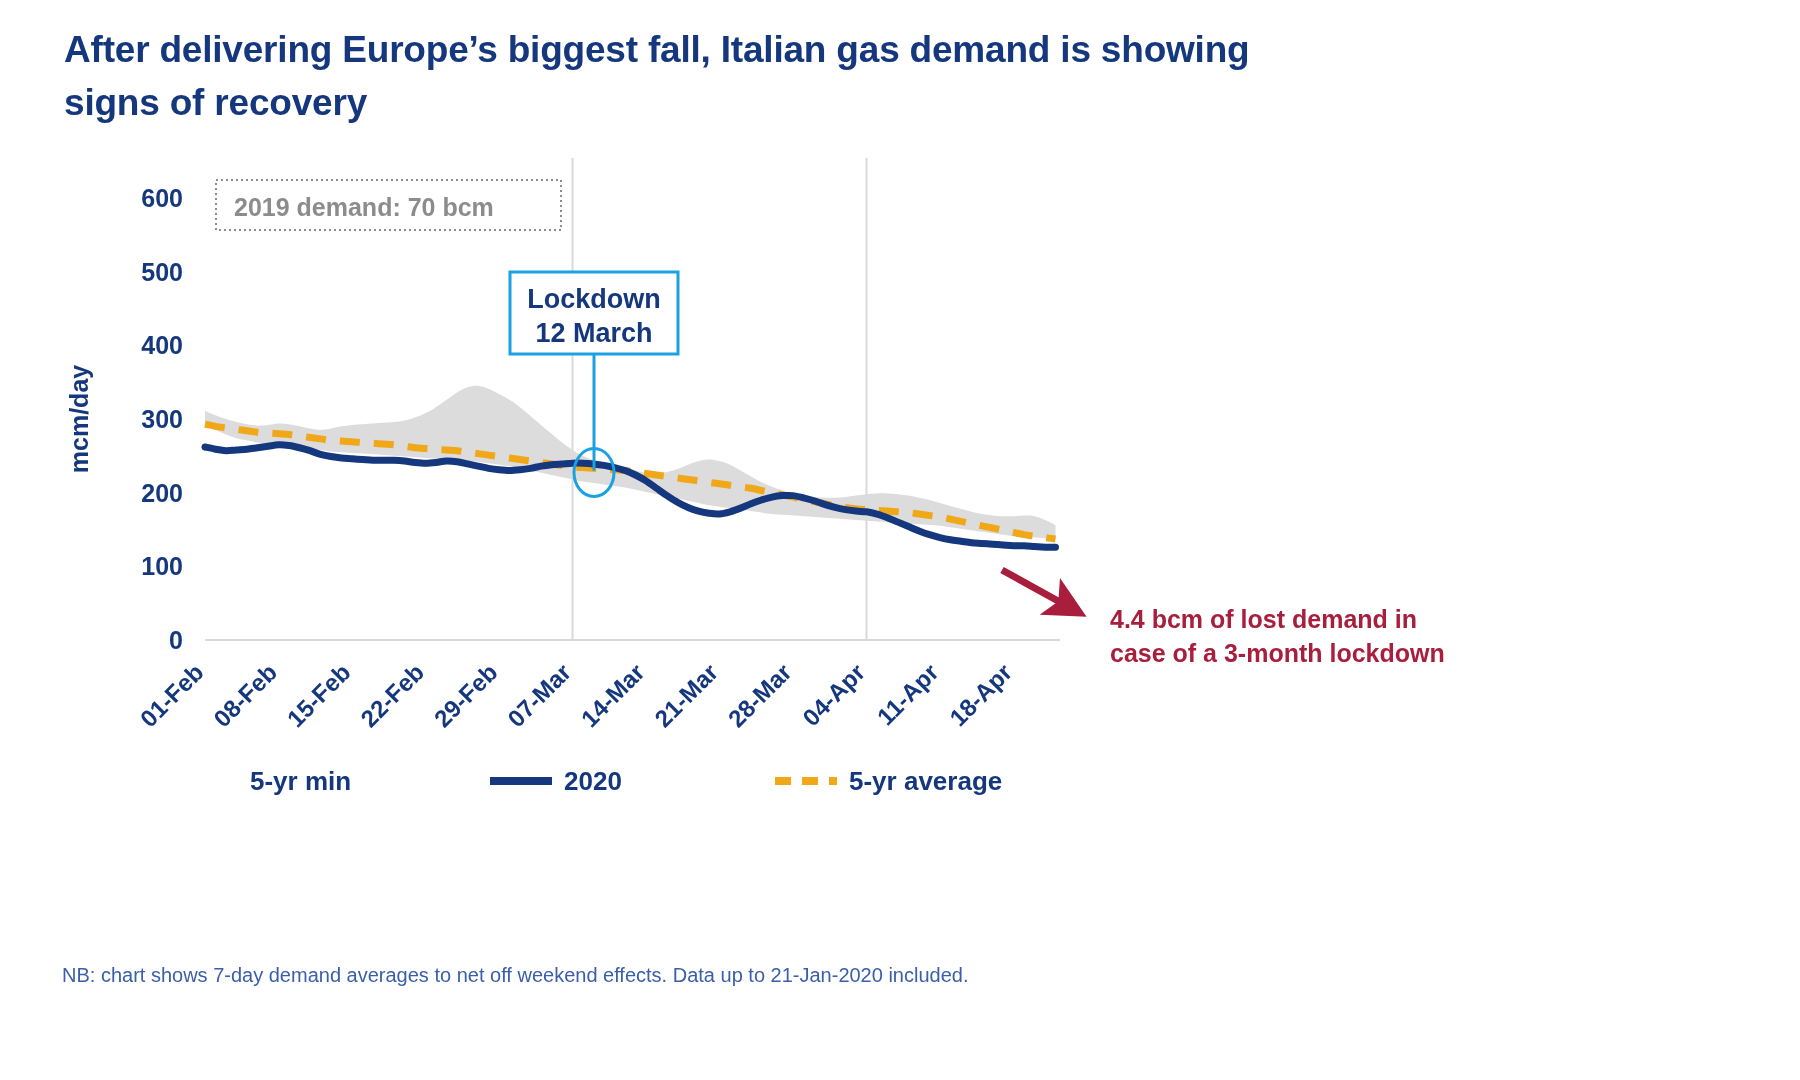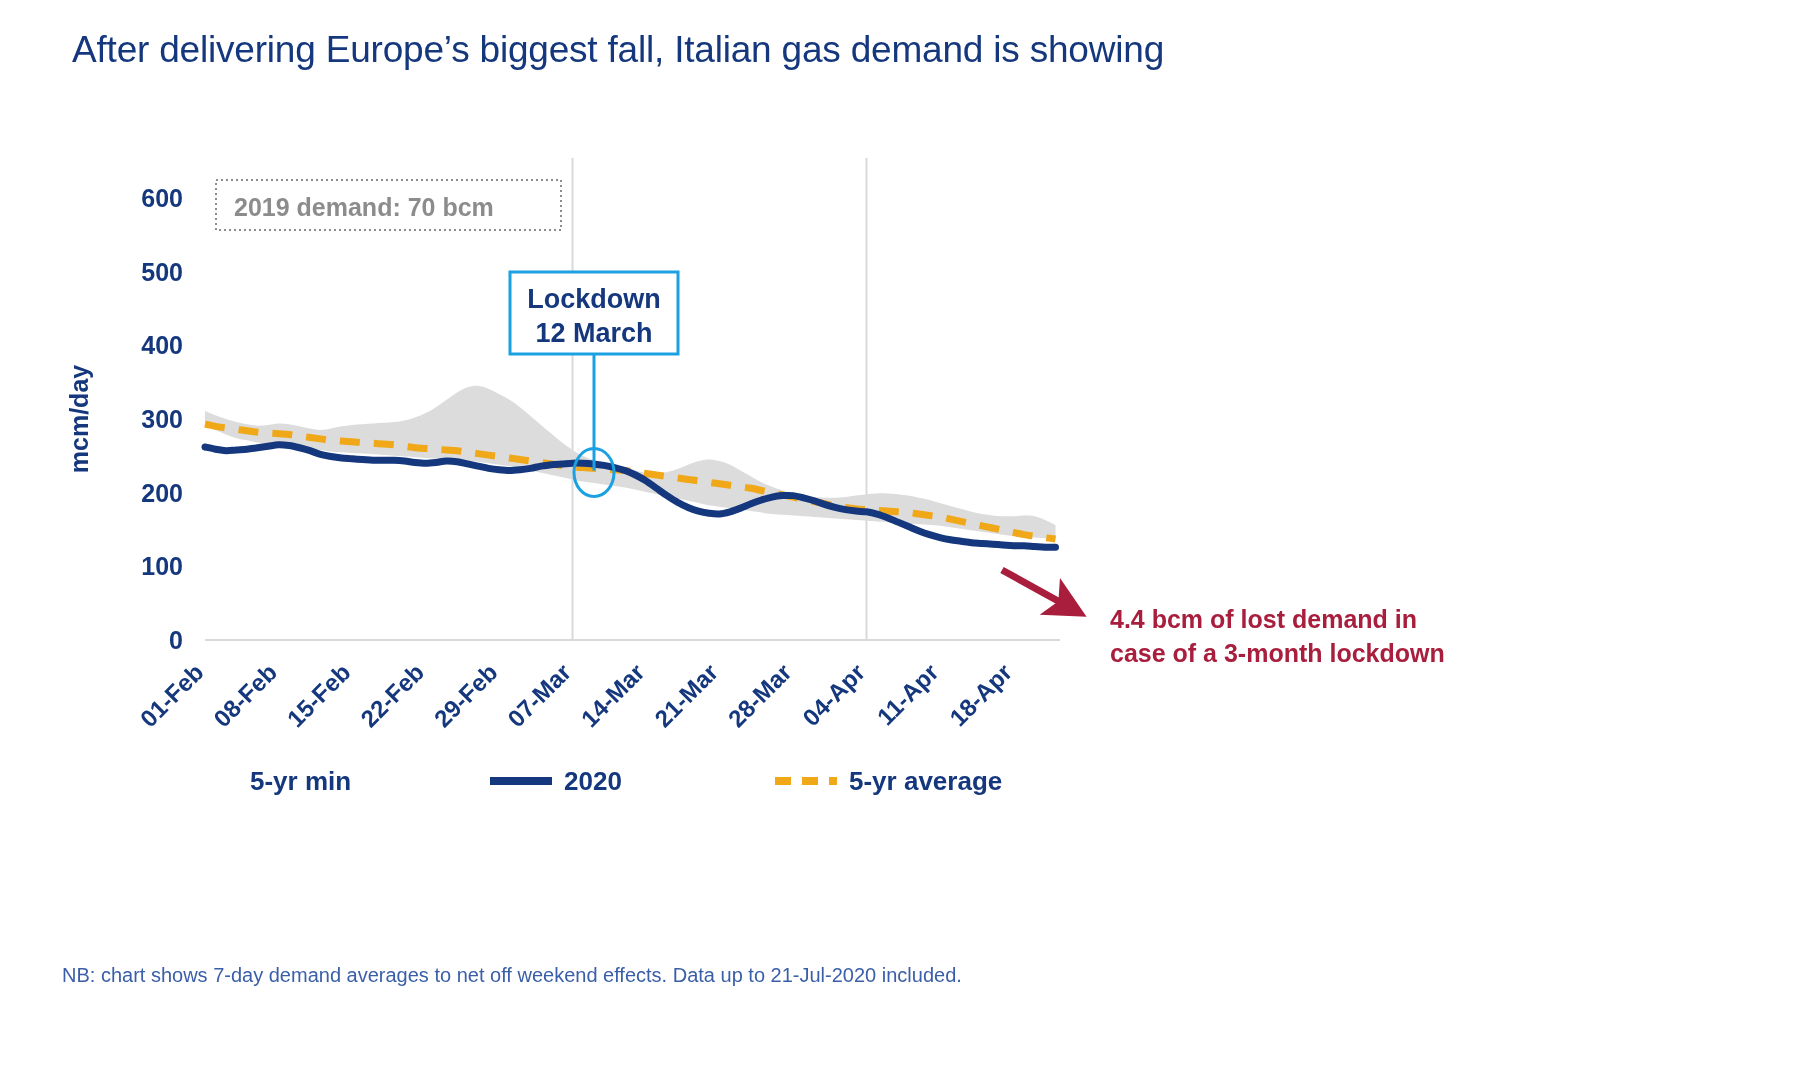--- a/index.html
+++ b/index.html
@@ -2,22 +2,22 @@
 <html><head>
 <meta charset="utf-8">
 <style>
   html,body{margin:0;padding:0;}
   body{
     width:1800px;height:1080px;background:#ffffff;
     font-family:"Liberation Sans", sans-serif;
     color:#1d4289;overflow:hidden;position:relative;
   }
   #page-title{
-    position:absolute;left:72px;top:24px;width:1480px;
-    font-size:37px;font-weight:normal;line-height:1.42;
+    position:absolute;left:64px;top:24px;width:1480px;
+    font-size:37px;font-weight:bold;line-height:1.42;
     color:#14377d;letter-spacing:-0.2px;
   }
   #chart-area{position:absolute;left:0;top:150px;width:1800px;height:760px;}
   svg{display:block;}
   .ax-label{font-size:25px;font-weight:bold;fill:#14377d;font-family:"Liberation Sans",sans-serif;}
   .tick-label{font-size:25px;font-weight:bold;fill:#14377d;font-family:"Liberation Sans",sans-serif;}
   .xtick-label{font-size:24px;font-weight:bold;fill:#14377d;font-family:"Liberation Sans",sans-serif;}
   .legend-label{font-size:26px;font-weight:bold;fill:#14377d;font-family:"Liberation Sans",sans-serif;}
   .callout-text{font-size:27px;font-weight:bold;fill:#14377d;font-family:"Liberation Sans",sans-serif;}
   .note-text{font-size:25px;font-weight:bold;fill:#8c8c8c;font-family:"Liberation Sans",sans-serif;}
@@ -26,20 +26,21 @@
     position:absolute;left:62px;top:960px;width:1400px;
     font-size:20px;line-height:1.55;color:#3a5fa8;font-weight:normal;
   }
   #footnote div{white-space:pre;}
 </style>
 </head>
 <body>
 
 <div id="page-title">
   <div>After delivering Europe’s biggest fall, Italian gas demand is showing</div>
+  <div>signs of recovery</div>
 </div>
 
 <div id="chart-area">
   <svg id="chart-svg" width="1800" height="760" viewBox="0 0 1800 760">
       <line x1="572.5" y1="8" x2="572.5" y2="490" stroke="#d9d9d9" stroke-width="2"></line>
       <line x1="866.5" y1="8" x2="866.5" y2="490" stroke="#d9d9d9" stroke-width="2"></line>
       <line x1="205" y1="490" x2="1060" y2="490" stroke="#d9d9d9" stroke-width="2"></line>
       <path d="M205.00,260.90C206.75,261.63 212.00,263.97 215.50,265.32C219.00,266.67 222.50,267.89 226.00,269.00C229.50,270.11 233.00,271.09 236.50,271.95C240.00,272.81 243.50,273.54 247.00,274.16C250.50,274.77 254.00,275.51 257.50,275.63C261.00,275.75 264.50,275.26 268.00,274.89C271.50,274.52 275.00,273.54 278.50,273.42C282.00,273.30 285.50,273.67 289.00,274.16C292.50,274.65 296.00,275.63 299.50,276.37C303.00,277.10 306.50,277.96 310.00,278.58C313.50,279.19 317.00,280.05 320.50,280.05C324.00,280.05 327.50,279.19 331.00,278.58C334.50,277.96 338.00,276.98 341.50,276.37C345.00,275.75 348.50,275.26 352.00,274.89C355.50,274.52 359.00,274.40 362.50,274.16C366.00,273.91 369.50,273.67 373.00,273.42C376.50,273.17 380.00,272.93 383.50,272.68C387.00,272.44 390.50,272.31 394.00,271.95C397.50,271.58 401.00,271.21 404.50,270.47C408.00,269.74 411.50,268.75 415.00,267.53C418.50,266.30 422.00,264.83 425.50,263.11C429.00,261.39 432.50,259.42 436.00,257.21C439.50,255.00 443.00,252.30 446.50,249.85C450.00,247.39 453.50,244.57 457.00,242.48C460.50,240.39 464.00,238.43 467.50,237.32C471.00,236.22 474.50,235.60 478.00,235.85C481.50,236.10 485.00,237.45 488.50,238.80C492.00,240.15 495.50,242.11 499.00,243.95C502.50,245.80 506.00,247.64 509.50,249.85C513.00,252.06 516.50,254.51 520.00,257.21C523.50,259.91 527.00,263.11 530.50,266.05C534.00,269.00 537.50,271.95 541.00,274.89C544.50,277.84 548.00,280.79 551.50,283.73C555.00,286.68 558.50,289.87 562.00,292.57C565.50,295.27 569.00,297.73 572.50,299.94C576.00,302.15 579.50,304.11 583.00,305.83C586.50,307.55 590.00,309.03 593.50,310.25C597.00,311.48 600.50,312.34 604.00,313.20C607.50,314.06 611.00,314.67 614.50,315.41C618.00,316.15 621.50,316.76 625.00,317.62C628.50,318.48 632.00,319.71 635.50,320.57C639.00,321.43 642.50,322.29 646.00,322.78C649.50,323.27 653.00,323.64 656.50,323.51C660.00,323.39 663.50,322.78 667.00,322.04C670.50,321.30 674.00,320.32 677.50,319.09C681.00,317.87 684.50,316.02 688.00,314.67C691.50,313.32 695.00,311.85 698.50,310.99C702.00,310.13 705.50,309.52 709.00,309.52C712.50,309.52 716.00,310.13 719.50,310.99C723.00,311.85 726.50,313.08 730.00,314.67C733.50,316.27 737.00,318.60 740.50,320.57C744.00,322.53 747.50,324.50 751.00,326.46C754.50,328.42 758.00,330.63 761.50,332.35C765.00,334.07 768.50,335.42 772.00,336.77C775.50,338.12 779.00,339.35 782.50,340.46C786.00,341.56 789.50,342.54 793.00,343.40C796.50,344.26 800.00,345.00 803.50,345.61C807.00,346.23 810.50,346.72 814.00,347.09C817.50,347.46 821.00,347.70 824.50,347.82C828.00,347.95 831.50,347.95 835.00,347.82C838.50,347.70 842.00,347.46 845.50,347.09C849.00,346.72 852.50,346.10 856.00,345.61C859.50,345.12 863.00,344.51 866.50,344.14C870.00,343.77 873.50,343.53 877.00,343.40C880.50,343.28 884.00,343.28 887.50,343.40C891.00,343.53 894.50,343.77 898.00,344.14C901.50,344.51 905.00,345.00 908.50,345.61C912.00,346.23 915.50,347.09 919.00,347.82C922.50,348.56 926.00,349.17 929.50,350.03C933.00,350.89 936.50,352.00 940.00,352.98C943.50,353.96 947.00,354.94 950.50,355.93C954.00,356.91 957.50,357.89 961.00,358.87C964.50,359.86 968.00,360.96 971.50,361.82C975.00,362.68 978.50,363.42 982.00,364.03C985.50,364.64 989.00,365.13 992.50,365.50C996.00,365.87 999.50,366.12 1003.00,366.24C1006.50,366.36 1010.00,366.36 1013.50,366.24C1017.00,366.12 1020.50,365.50 1024.00,365.50C1027.50,365.50 1031.00,365.50 1034.50,366.24C1038.00,366.98 1041.50,368.45 1045.00,369.92C1048.50,371.40 1053.75,374.22 1055.50,375.08 L1055.50,389.08C1053.75,388.95 1048.50,388.59 1045.00,388.34C1041.50,388.09 1038.00,387.85 1034.50,387.60C1031.00,387.36 1027.50,387.11 1024.00,386.87C1020.50,386.62 1017.00,386.50 1013.50,386.13C1010.00,385.76 1006.50,385.15 1003.00,384.66C999.50,384.17 996.00,383.67 992.50,383.18C989.00,382.69 985.50,382.20 982.00,381.71C978.50,381.22 975.00,380.73 971.50,380.24C968.00,379.75 964.50,379.25 961.00,378.76C957.50,378.27 954.00,377.78 950.50,377.29C947.00,376.80 943.50,376.19 940.00,375.82C936.50,375.45 933.00,375.33 929.50,375.08C926.00,374.83 922.50,374.59 919.00,374.34C915.50,374.10 912.00,373.85 908.50,373.61C905.00,373.36 901.50,373.12 898.00,372.87C894.50,372.62 891.00,372.38 887.50,372.13C884.00,371.89 880.50,371.64 877.00,371.40C873.50,371.15 870.00,370.91 866.50,370.66C863.00,370.41 859.50,370.17 856.00,369.92C852.50,369.68 849.00,369.43 845.50,369.19C842.00,368.94 838.50,368.70 835.00,368.45C831.50,368.20 828.00,367.96 824.50,367.71C821.00,367.47 817.50,367.22 814.00,366.98C810.50,366.73 807.00,366.49 803.50,366.24C800.00,365.99 796.50,365.75 793.00,365.50C789.50,365.26 786.00,365.01 782.50,364.77C779.00,364.52 775.50,364.40 772.00,364.03C768.50,363.66 765.00,363.05 761.50,362.56C758.00,362.07 754.50,361.57 751.00,361.08C747.50,360.59 744.00,360.10 740.50,359.61C737.00,359.12 733.50,358.63 730.00,358.14C726.50,357.65 723.00,357.15 719.50,356.66C716.00,356.17 712.50,355.80 709.00,355.19C705.50,354.58 702.00,353.72 698.50,352.98C695.00,352.24 691.50,351.51 688.00,350.77C684.50,350.03 681.00,349.30 677.50,348.56C674.00,347.82 670.50,347.09 667.00,346.35C663.50,345.61 660.00,344.88 656.50,344.14C653.00,343.40 649.50,342.67 646.00,341.93C642.50,341.19 639.00,340.46 635.50,339.72C632.00,338.98 628.50,338.12 625.00,337.51C621.50,336.90 618.00,336.53 614.50,336.04C611.00,335.55 607.50,335.05 604.00,334.56C600.50,334.07 597.00,333.58 593.50,333.09C590.00,332.60 586.50,332.23 583.00,331.62C579.50,331.00 576.00,330.14 572.50,329.41C569.00,328.67 565.50,327.93 562.00,327.20C558.50,326.46 555.00,325.72 551.50,324.99C548.00,324.25 544.50,323.51 541.00,322.78C537.50,322.04 534.00,321.30 530.50,320.57C527.00,319.83 523.50,319.09 520.00,318.36C516.50,317.62 513.00,316.76 509.50,316.15C506.00,315.53 502.50,315.16 499.00,314.67C495.50,314.18 492.00,313.69 488.50,313.20C485.00,312.71 481.50,312.10 478.00,311.73C474.50,311.36 471.00,311.24 467.50,310.99C464.00,310.74 460.50,310.50 457.00,310.25C453.50,310.01 450.00,309.76 446.50,309.52C443.00,309.27 439.50,309.03 436.00,308.78C432.50,308.53 429.00,308.29 425.50,308.04C422.00,307.80 418.50,307.55 415.00,307.31C411.50,307.06 408.00,306.82 404.50,306.57C401.00,306.32 397.50,306.08 394.00,305.83C390.50,305.59 387.00,305.34 383.50,305.10C380.00,304.85 376.50,304.61 373.00,304.36C369.50,304.11 366.00,303.87 362.50,303.62C359.00,303.38 355.50,303.13 352.00,302.89C348.50,302.64 345.00,302.40 341.50,302.15C338.00,301.90 334.50,301.78 331.00,301.41C327.50,301.04 324.00,300.43 320.50,299.94C317.00,299.45 313.50,298.96 310.00,298.47C306.50,297.98 303.00,297.48 299.50,296.99C296.00,296.50 292.50,295.89 289.00,295.52C285.50,295.15 282.00,295.03 278.50,294.78C275.00,294.54 271.50,294.41 268.00,294.05C264.50,293.68 261.00,293.19 257.50,292.57C254.00,291.96 250.50,291.10 247.00,290.36C243.50,289.63 240.00,289.14 236.50,288.15C233.00,287.17 229.50,285.82 226.00,284.47C222.50,283.12 219.00,281.52 215.50,280.05C212.00,278.58 206.75,276.37 205.00,275.63 Z" fill="#dcdcdc" stroke="none"></path>
       <path d="M205.00,274.16C206.75,274.52 212.00,275.75 215.50,276.37C219.00,276.98 222.50,277.35 226.00,277.84C229.50,278.33 233.00,278.82 236.50,279.31C240.00,279.80 243.50,280.30 247.00,280.79C250.50,281.28 254.00,281.89 257.50,282.26C261.00,282.63 264.50,282.75 268.00,283.00C271.50,283.24 275.00,283.49 278.50,283.73C282.00,283.98 285.50,284.10 289.00,284.47C292.50,284.84 296.00,285.45 299.50,285.94C303.00,286.43 306.50,286.93 310.00,287.42C313.50,287.91 317.00,288.40 320.50,288.89C324.00,289.38 327.50,290.00 331.00,290.36C334.50,290.73 338.00,290.85 341.50,291.10C345.00,291.35 348.50,291.59 352.00,291.84C355.50,292.08 359.00,292.33 362.50,292.57C366.00,292.82 369.50,293.06 373.00,293.31C376.50,293.56 380.00,293.80 383.50,294.05C387.00,294.29 390.50,294.41 394.00,294.78C397.50,295.15 401.00,295.77 404.50,296.26C408.00,296.75 411.50,297.36 415.00,297.73C418.50,298.10 422.00,298.22 425.50,298.47C429.00,298.71 432.50,298.96 436.00,299.20C439.50,299.45 443.00,299.69 446.50,299.94C450.00,300.19 453.50,300.31 457.00,300.68C460.50,301.04 464.00,301.66 467.50,302.15C471.00,302.64 474.50,303.13 478.00,303.62C481.50,304.11 485.00,304.61 488.50,305.10C492.00,305.59 495.50,306.08 499.00,306.57C502.50,307.06 506.00,307.55 509.50,308.04C513.00,308.53 516.50,309.03 520.00,309.52C523.50,310.01 527.00,310.50 530.50,310.99C534.00,311.48 537.50,311.97 541.00,312.46C544.50,312.95 548.00,313.45 551.50,313.94C555.00,314.43 558.50,314.92 562.00,315.41C565.50,315.90 569.00,316.51 572.50,316.88C576.00,317.25 579.50,317.37 583.00,317.62C586.50,317.87 590.00,318.11 593.50,318.36C597.00,318.60 600.50,318.85 604.00,319.09C607.50,319.34 611.00,319.58 614.50,319.83C618.00,320.08 621.50,320.20 625.00,320.57C628.50,320.94 632.00,321.55 635.50,322.04C639.00,322.53 642.50,323.02 646.00,323.51C649.50,324.00 653.00,324.50 656.50,324.99C660.00,325.48 663.50,325.97 667.00,326.46C670.50,326.95 674.00,327.44 677.50,327.93C681.00,328.42 684.50,328.92 688.00,329.41C691.50,329.90 695.00,330.39 698.50,330.88C702.00,331.37 705.50,331.86 709.00,332.35C712.50,332.84 716.00,333.34 719.50,333.83C723.00,334.32 726.50,334.81 730.00,335.30C733.50,335.79 737.00,336.28 740.50,336.77C744.00,337.26 747.50,337.63 751.00,338.25C754.50,338.86 758.00,339.72 761.50,340.46C765.00,341.19 768.50,341.93 772.00,342.67C775.50,343.40 779.00,344.14 782.50,344.88C786.00,345.61 789.50,346.35 793.00,347.09C796.50,347.82 800.00,348.56 803.50,349.30C807.00,350.03 810.50,350.77 814.00,351.51C817.50,352.24 821.00,352.98 824.50,353.72C828.00,354.45 831.50,355.31 835.00,355.93C838.50,356.54 842.00,356.91 845.50,357.40C849.00,357.89 852.50,358.50 856.00,358.87C859.50,359.24 863.00,359.36 866.50,359.61C870.00,359.86 873.50,360.10 877.00,360.35C880.50,360.59 884.00,360.84 887.50,361.08C891.00,361.33 894.50,361.57 898.00,361.82C901.50,362.07 905.00,362.19 908.50,362.56C912.00,362.93 915.50,363.54 919.00,364.03C922.50,364.52 926.00,365.01 929.50,365.50C933.00,365.99 936.50,366.36 940.00,366.98C943.50,367.59 947.00,368.45 950.50,369.19C954.00,369.92 957.50,370.66 961.00,371.40C964.50,372.13 968.00,372.87 971.50,373.61C975.00,374.34 978.50,375.08 982.00,375.82C985.50,376.55 989.00,377.29 992.50,378.03C996.00,378.76 999.50,379.50 1003.00,380.24C1006.50,380.97 1010.00,381.71 1013.50,382.45C1017.00,383.18 1020.50,384.04 1024.00,384.66C1027.50,385.27 1031.00,385.64 1034.50,386.13C1038.00,386.62 1041.50,387.11 1045.00,387.60C1048.50,388.09 1053.75,388.83 1055.50,389.08" fill="none" stroke="#f0a818" stroke-width="7" stroke-dasharray="20 14" stroke-linecap="butt"></path>
       <path d="M205.00,296.99C206.75,297.36 212.00,298.59 215.50,299.20C219.00,299.82 222.50,300.55 226.00,300.68C229.50,300.80 233.00,300.19 236.50,299.94C240.00,299.69 243.50,299.57 247.00,299.20C250.50,298.84 254.00,298.22 257.50,297.73C261.00,297.24 264.50,296.75 268.00,296.26C271.50,295.77 275.00,294.91 278.50,294.78C282.00,294.66 285.50,295.03 289.00,295.52C292.50,296.01 296.00,296.87 299.50,297.73C303.00,298.59 306.50,299.57 310.00,300.68C313.50,301.78 317.00,303.38 320.50,304.36C324.00,305.34 327.50,305.96 331.00,306.57C334.50,307.18 338.00,307.67 341.50,308.04C345.00,308.41 348.50,308.53 352.00,308.78C355.50,309.03 359.00,309.27 362.50,309.52C366.00,309.76 369.50,310.13 373.00,310.25C376.50,310.38 380.00,310.25 383.50,310.25C387.00,310.25 390.50,310.13 394.00,310.25C397.50,310.38 401.00,310.62 404.50,310.99C408.00,311.36 411.50,312.10 415.00,312.46C418.50,312.83 422.00,313.20 425.50,313.20C429.00,313.20 432.50,312.83 436.00,312.46C439.50,312.10 443.00,311.11 446.50,310.99C450.00,310.87 453.50,311.24 457.00,311.73C460.50,312.22 464.00,313.20 467.50,313.94C471.00,314.67 474.50,315.41 478.00,316.15C481.50,316.88 485.00,317.74 488.50,318.36C492.00,318.97 495.50,319.46 499.00,319.83C502.50,320.20 506.00,320.57 509.50,320.57C513.00,320.57 516.50,320.20 520.00,319.83C523.50,319.46 527.00,318.97 530.50,318.36C534.00,317.74 537.50,316.76 541.00,316.15C544.50,315.53 548.00,315.04 551.50,314.67C555.00,314.31 558.50,314.18 562.00,313.94C565.50,313.69 569.00,313.32 572.50,313.20C576.00,313.08 579.50,313.08 583.00,313.20C586.50,313.32 590.00,313.57 593.50,313.94C597.00,314.31 600.50,314.80 604.00,315.41C607.50,316.02 611.00,316.76 614.50,317.62C618.00,318.48 621.50,319.34 625.00,320.57C628.50,321.79 632.00,323.27 635.50,324.99C639.00,326.71 642.50,328.67 646.00,330.88C649.50,333.09 653.00,335.79 656.50,338.25C660.00,340.70 663.50,343.28 667.00,345.61C670.50,347.95 674.00,350.28 677.50,352.24C681.00,354.21 684.50,355.93 688.00,357.40C691.50,358.87 695.00,360.10 698.50,361.08C702.00,362.07 705.50,362.80 709.00,363.29C712.50,363.78 716.00,364.28 719.50,364.03C723.00,363.78 726.50,362.80 730.00,361.82C733.50,360.84 737.00,359.49 740.50,358.14C744.00,356.79 747.50,355.07 751.00,353.72C754.50,352.37 758.00,351.14 761.50,350.03C765.00,348.93 768.50,347.82 772.00,347.09C775.50,346.35 779.00,345.86 782.50,345.61C786.00,345.37 789.50,345.25 793.00,345.61C796.50,345.98 800.00,346.96 803.50,347.82C807.00,348.68 810.50,349.66 814.00,350.77C817.50,351.88 821.00,353.35 824.50,354.45C828.00,355.56 831.50,356.54 835.00,357.40C838.50,358.26 842.00,359.00 845.50,359.61C849.00,360.22 852.50,360.71 856.00,361.08C859.50,361.45 863.00,361.33 866.50,361.82C870.00,362.31 873.50,363.05 877.00,364.03C880.50,365.01 884.00,366.36 887.50,367.71C891.00,369.06 894.50,370.66 898.00,372.13C901.50,373.61 905.00,375.08 908.50,376.55C912.00,378.03 915.50,379.62 919.00,380.97C922.50,382.32 926.00,383.55 929.50,384.66C933.00,385.76 936.50,386.74 940.00,387.60C943.50,388.46 947.00,389.20 950.50,389.81C954.00,390.43 957.50,390.80 961.00,391.29C964.50,391.78 968.00,392.39 971.50,392.76C975.00,393.13 978.50,393.25 982.00,393.50C985.50,393.74 989.00,393.99 992.50,394.23C996.00,394.48 999.50,394.72 1003.00,394.97C1006.50,395.22 1010.00,395.58 1013.50,395.71C1017.00,395.83 1020.50,395.58 1024.00,395.71C1027.50,395.83 1031.00,396.20 1034.50,396.44C1038.00,396.69 1041.50,397.06 1045.00,397.18C1048.50,397.30 1053.75,397.18 1055.50,397.18" fill="none" stroke="#14377d" stroke-width="7" stroke-linejoin="round" stroke-linecap="round"></path>
@@ -86,14 +87,14 @@
         <text x="564" y="640" class="legend-label">2020</text>
       </g>
       <g>
         <line x1="775" y1="631" x2="837" y2="631" stroke="#f0a818" stroke-width="8" stroke-dasharray="16 11"></line>
         <text x="849" y="640" class="legend-label">5-yr average</text>
       </g>
     </svg>
 </div>
 
 <div id="footnote">
-  <div>NB: chart shows 7-day demand averages to net off weekend effects. Data up to 21-Jul-2020 included.</div>
+  <div>NB: chart shows 7-day demand averages to net off weekend effects. Data up to 21-Jan-2020 included.</div>
 </div>
 
 </body></html>

